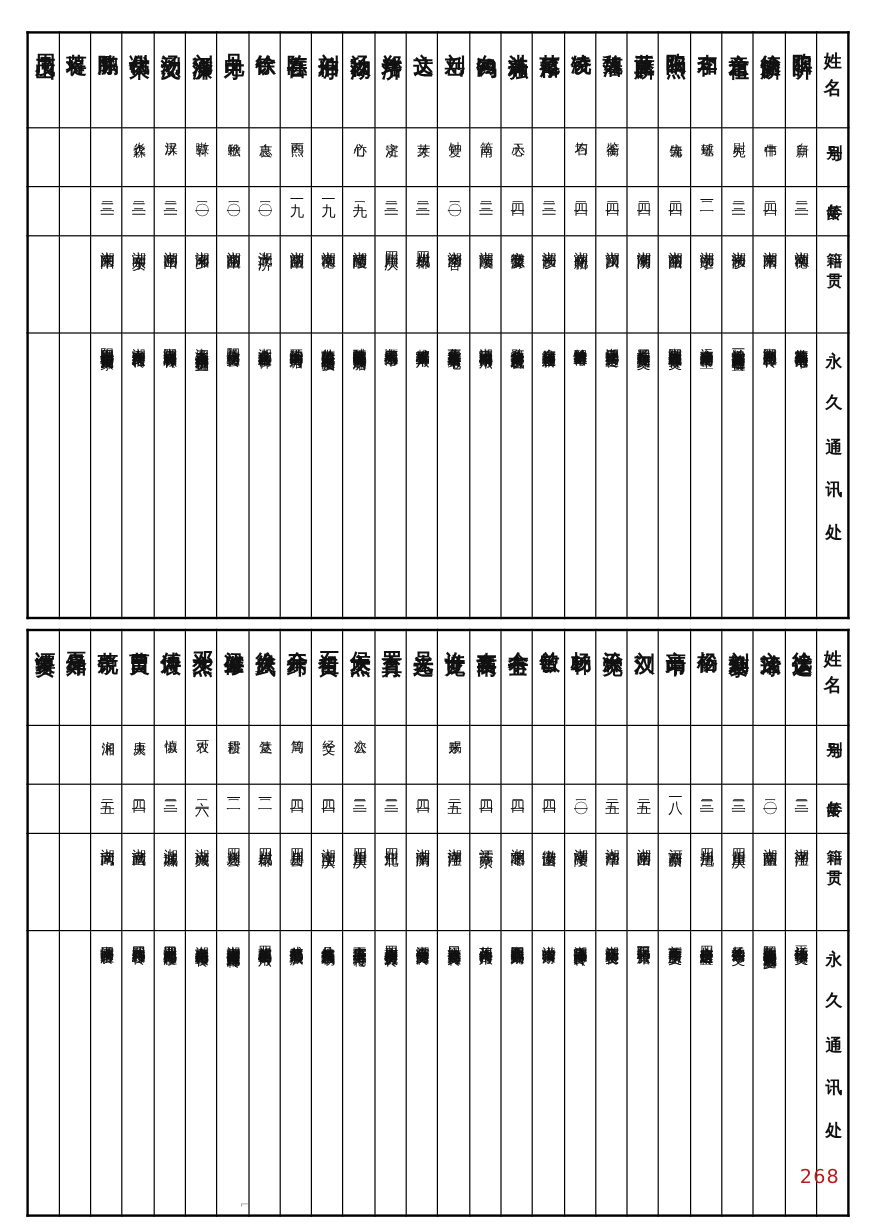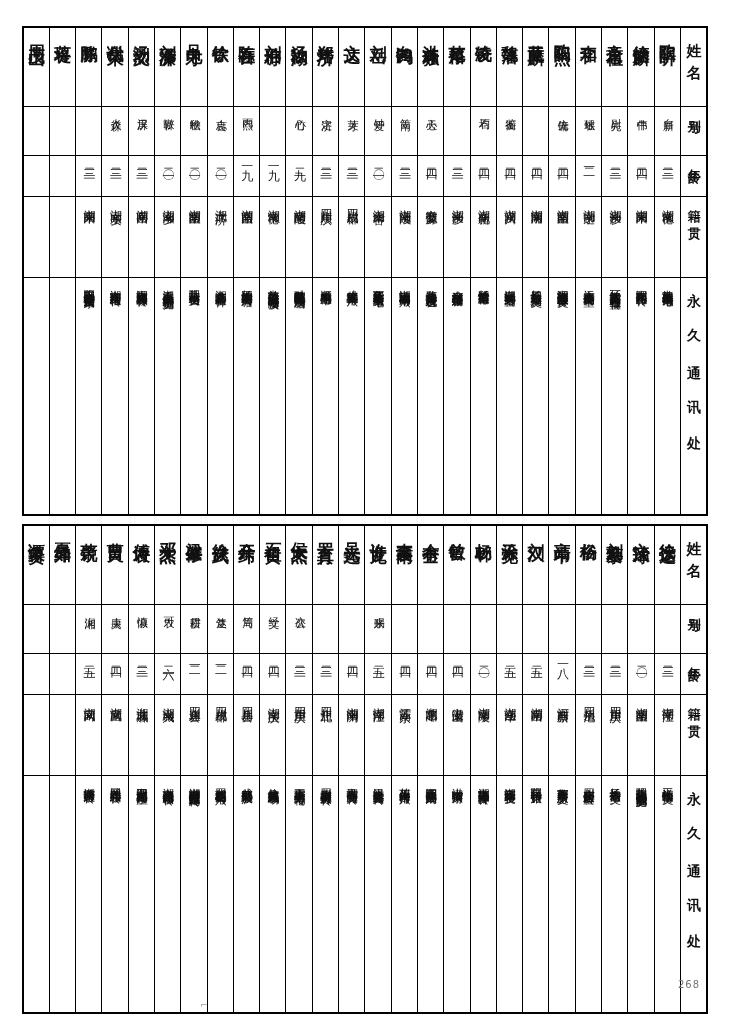--- a/index.html
+++ b/index.html
@@ -77,23 +77,23 @@
   tr.r-name td.hdr .vtxt { font-size: 15px; }
   tr.r-alias td.hdr .vtxt { font-size: 13px; }
   tr.r-age td.hdr .vtxt { font-size: 13px; }
   tr.r-origin td.hdr .vtxt { font-size: 13px; }
   tr.r-addr td.hdr .vtxt { font-size: 14px; letter-spacing: 10px; }
 
   .page-number {
     position: absolute;
     right: 30px;
     bottom: 34px;
-    font-size: 10px;
+    font-size: 16px;
     letter-spacing: 1px;
-    color: #737373;
+    color: #b91c1c;
     text-align: right;
   }
   .spine-mark {
     position: absolute;
     left: 200px;
     bottom: 14px;
     font-size: 9px;
     color: #999;
   }
 </style>

